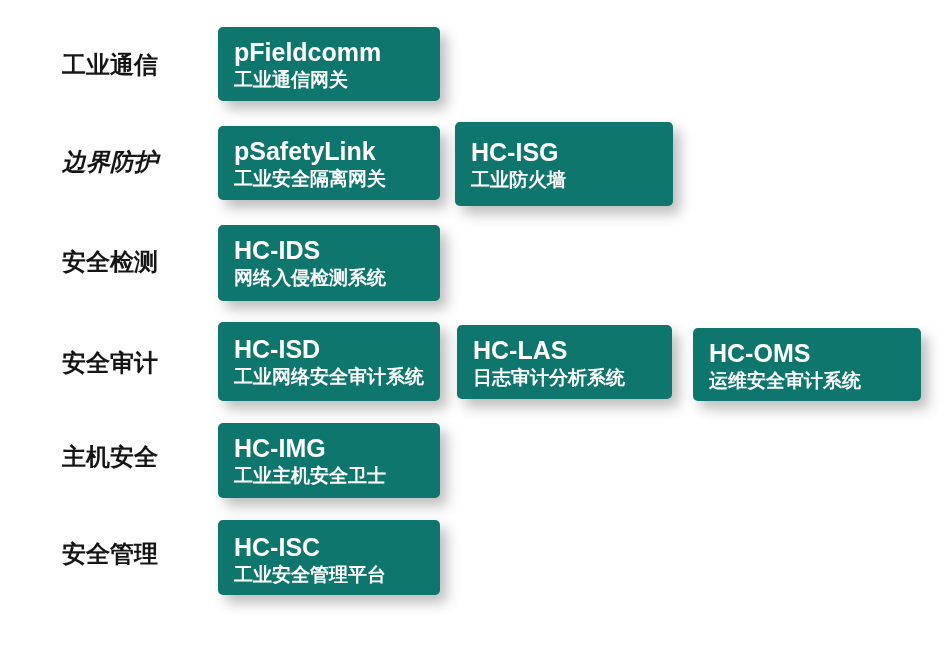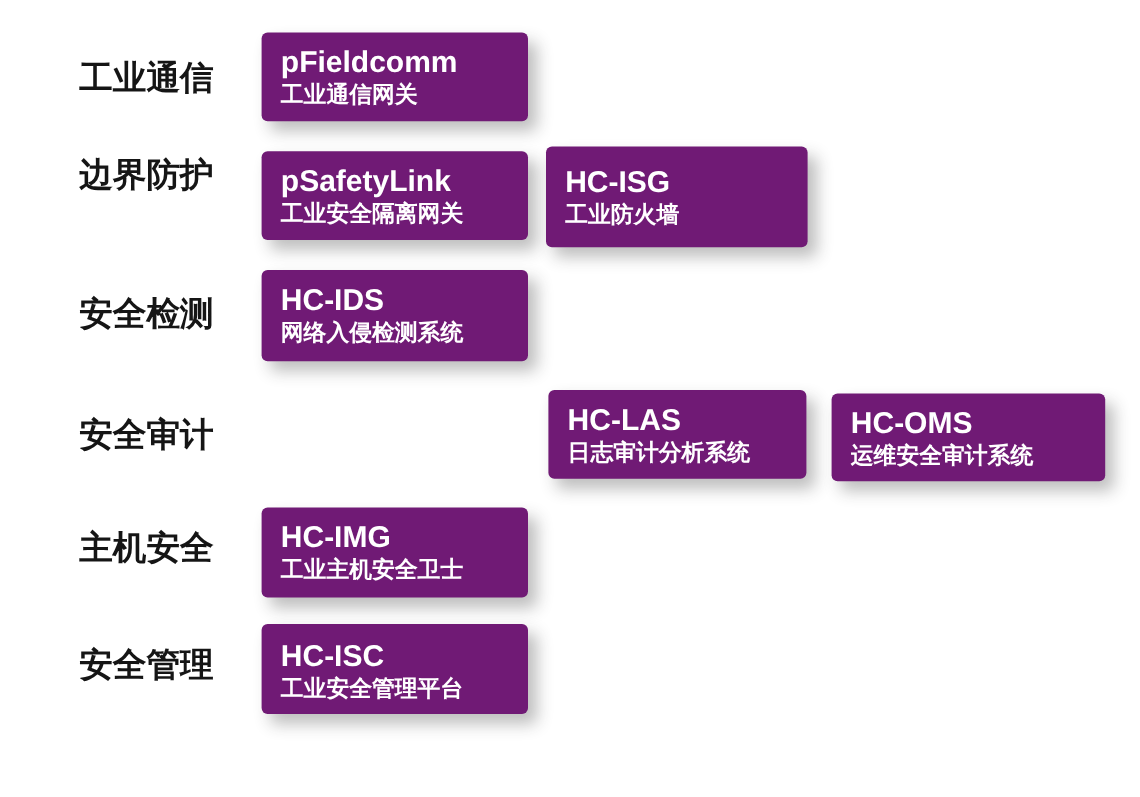--- a/index.html
+++ b/index.html
@@ -13,50 +13,50 @@
     width: 950px;
     height: 664px;
     background: #ffffff;
     overflow: hidden;
   }
   .row-label {
     position: absolute;
     left: 62px;
     width: 120px;
     color: #151515;
-    font-size: 28px;
+    font-size: 24px;
     font-weight: bold;
     line-height: 28px;
-    text-align: center;
+    text-align: left;
     letter-spacing: 0px;
     white-space: nowrap;
   }
   .card {
     position: absolute;
-    background: #701a75;
+    background: #0f766e;
     border-radius: 5px;
     box-shadow: 7px 8px 13px rgba(40, 40, 40, 0.30);
     color: #ffffff;
     padding: 10px 14px 8px 16px;
     box-sizing: border-box;
   }
   .card-title {
     font-size: 25px;
     font-weight: bold;
     line-height: 31px;
     white-space: nowrap;
   }
   .card-sub {
     font-size: 19px;
     font-weight: bold;
     line-height: 23px;
   }
   
   .label-1 { top: 51px; }
-  .label-2 { top: 132px; }
+  .label-2 { top: 148px; font-style: italic; }
   .label-3 { top: 248px; }
   .label-4 { top: 349px; }
   .label-5 { top: 443px; }
   .label-6 { top: 540px; }
 
   .card-pfieldcomm { left: 218px; top: 27px;  width: 222px; height: 74px; }
   .card-psafetylink{ left: 218px; top: 126px; width: 222px; height: 74px; }
   .card-hcisg      { left: 455px; top: 122px; width: 218px; height: 84px; padding-top: 15px; }
   .card-ingaps     { left: 697px; top: 117px; width: 226px; height: 95px; padding-top: 8px; }
   .card-hcids      { left: 218px; top: 225px; width: 222px; height: 76px; }
@@ -90,20 +90,24 @@
   <div class="card card-hcisg">
     <div class="card-title">HC-ISG</div>
     <div class="card-sub">工业防火墙</div>
   </div>
 
   <div class="card card-hcids">
     <div class="card-title">HC-IDS</div>
     <div class="card-sub">网络入侵检测系统</div>
   </div>
 
+  <div class="card card-hcisd">
+    <div class="card-title">HC-ISD</div>
+    <div class="card-sub">工业网络安全审计系统</div>
+  </div>
   <div class="card card-hclas">
     <div class="card-title">HC-LAS</div>
     <div class="card-sub">日志审计分析系统</div>
   </div>
   <div class="card card-hcimg">
     <div class="card-title">HC-IMG</div>
     <div class="card-sub">工业主机安全卫士</div>
   </div>
 
   <div class="card card-hcoms">

